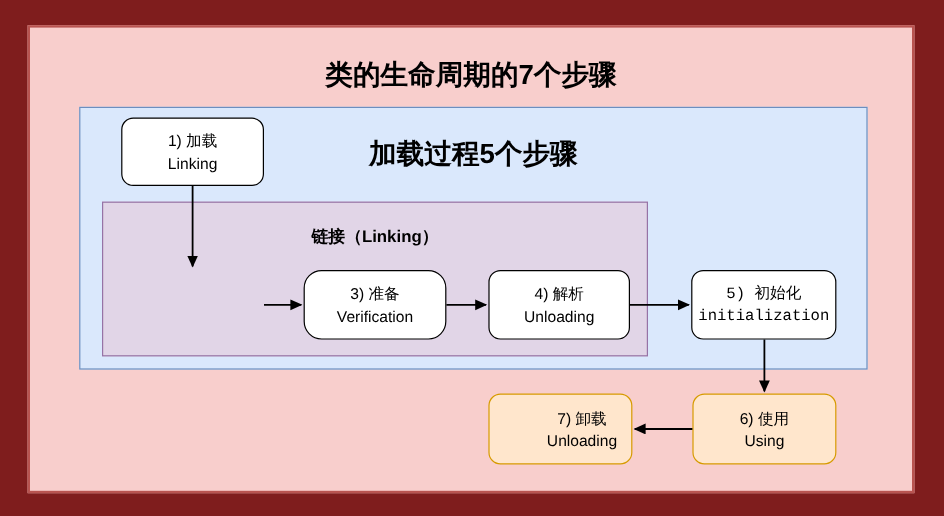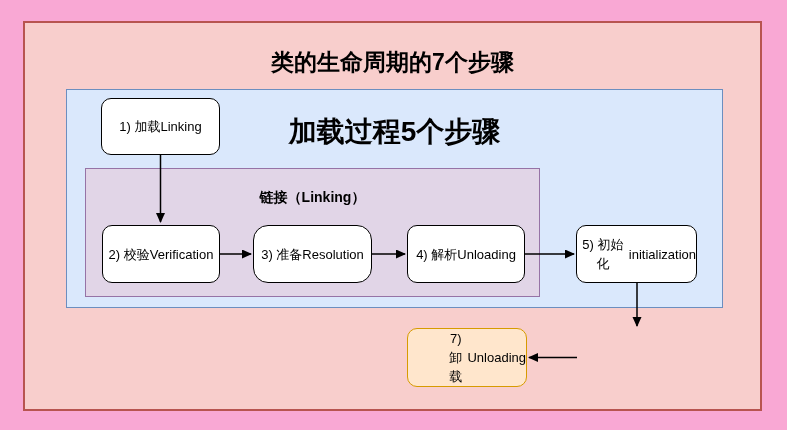--- a/index.html
+++ b/index.html
@@ -4,21 +4,21 @@
 <style>
   html, body {
     margin: 0;
     padding: 0;
     background: #ffffff;
   }
   .canvas {
     position: relative;
     width: 787px;
     height: 430px;
-    background: #f9a8d4;
+    background: #7f1d1d;
     font-family: "Liberation Sans", "DejaVu Sans", sans-serif;
     overflow: hidden;
     color: #000;
   }
   .group {
     position: absolute;
     box-sizing: border-box;
   }
   .outer-group {
     left: 23px; top: 21px; width: 739px; height: 390px;
@@ -37,30 +37,30 @@
   }
   .group-title {
     position: absolute;
     left: 0;
     width: 100%;
     text-align: center;
     font-weight: bold;
     white-space: nowrap;
   }
   .main-title  { top: 24px; font-size: 23px; }
-  .blue-title  { top: 23px; font-size: 28px; }
+  .blue-title  { top: 23px; font-size: 23px; }
   .purple-title{ top: 20px; font-size: 14px; }
   .node {
     position: absolute;
     box-sizing: border-box;
     background: var(--node-fill, #FFFFFF);
     border: 1.5px solid var(--node-stroke, #000000);
     border-radius: 10px;
     display: flex;
-    flex-direction: row;
+    flex-direction: column;
     align-items: center;
     justify-content: center;
     text-align: center;
     font-size: 13px;
     line-height: 19px;
   }
   .node.orange {
     background: var(--orange-fill, #FFE6CC);
     border-color: var(--orange-stroke, #D79B00);
   }
@@ -86,40 +86,40 @@
 
   <div class="group purple-group">
     <div class="group-title purple-title">链接（Linking）</div>
   </div>
 
   <div class="node" style="left:101px; top:98px; width:119px; height:57px;">
     <div>1) 加载</div>
     <div>Linking</div>
   </div>
 
-  <div class="node" style="left:102px; top:225px; width:118px; height:58px;">
-    <div>2) 校验</div>
-    <div>Verification</div>
-  </div>
 
   <div class="node" style="left:253px; top:225px; width:119px; height:58px;border-radius:15px;">
     <div>3) 准备</div>
-    <div>Resolution</div>
+    <div>Verification</div>
   </div>
 
   <div class="node" style="left:407px; top:225px; width:118px; height:58px;text-align:center;">
     <div>4) 解析</div>
     <div>Unloading</div>
   </div>
 
-  <div class="node" style="left:576px; top:225px; width:121px; height:58px;">
+  <div class="node" style="left:576px; top:225px; width:121px; height:58px;font-family:Liberation Mono, monospace;">
     <div>5) 初始化</div>
     <div>initialization</div>
   </div>
 
+  <div class="node orange" style="left:577px; top:328px; width:120px; height:59px;">
+    <div>6) 使用</div>
+    <div>Using</div>
+  </div>
 
   <div class="node orange" style="left:407px; top:328px; width:120px; height:59px;padding-left:36px;">
     <div>7) 卸载</div>
     <div>Unloading</div>
   </div>
 
   <svg class="arrows" width="787" height="430" viewBox="0 0 787 430" xmlns="http://www.w3.org/2000/svg">
     <defs>
       <marker id="arrowhead" markerUnits="userSpaceOnUse" markerWidth="12" markerHeight="12" refX="9" refY="4.5" orient="auto">
         <path d="M0,0 L10,4.5 L0,9 z" fill="#000000"></path>

